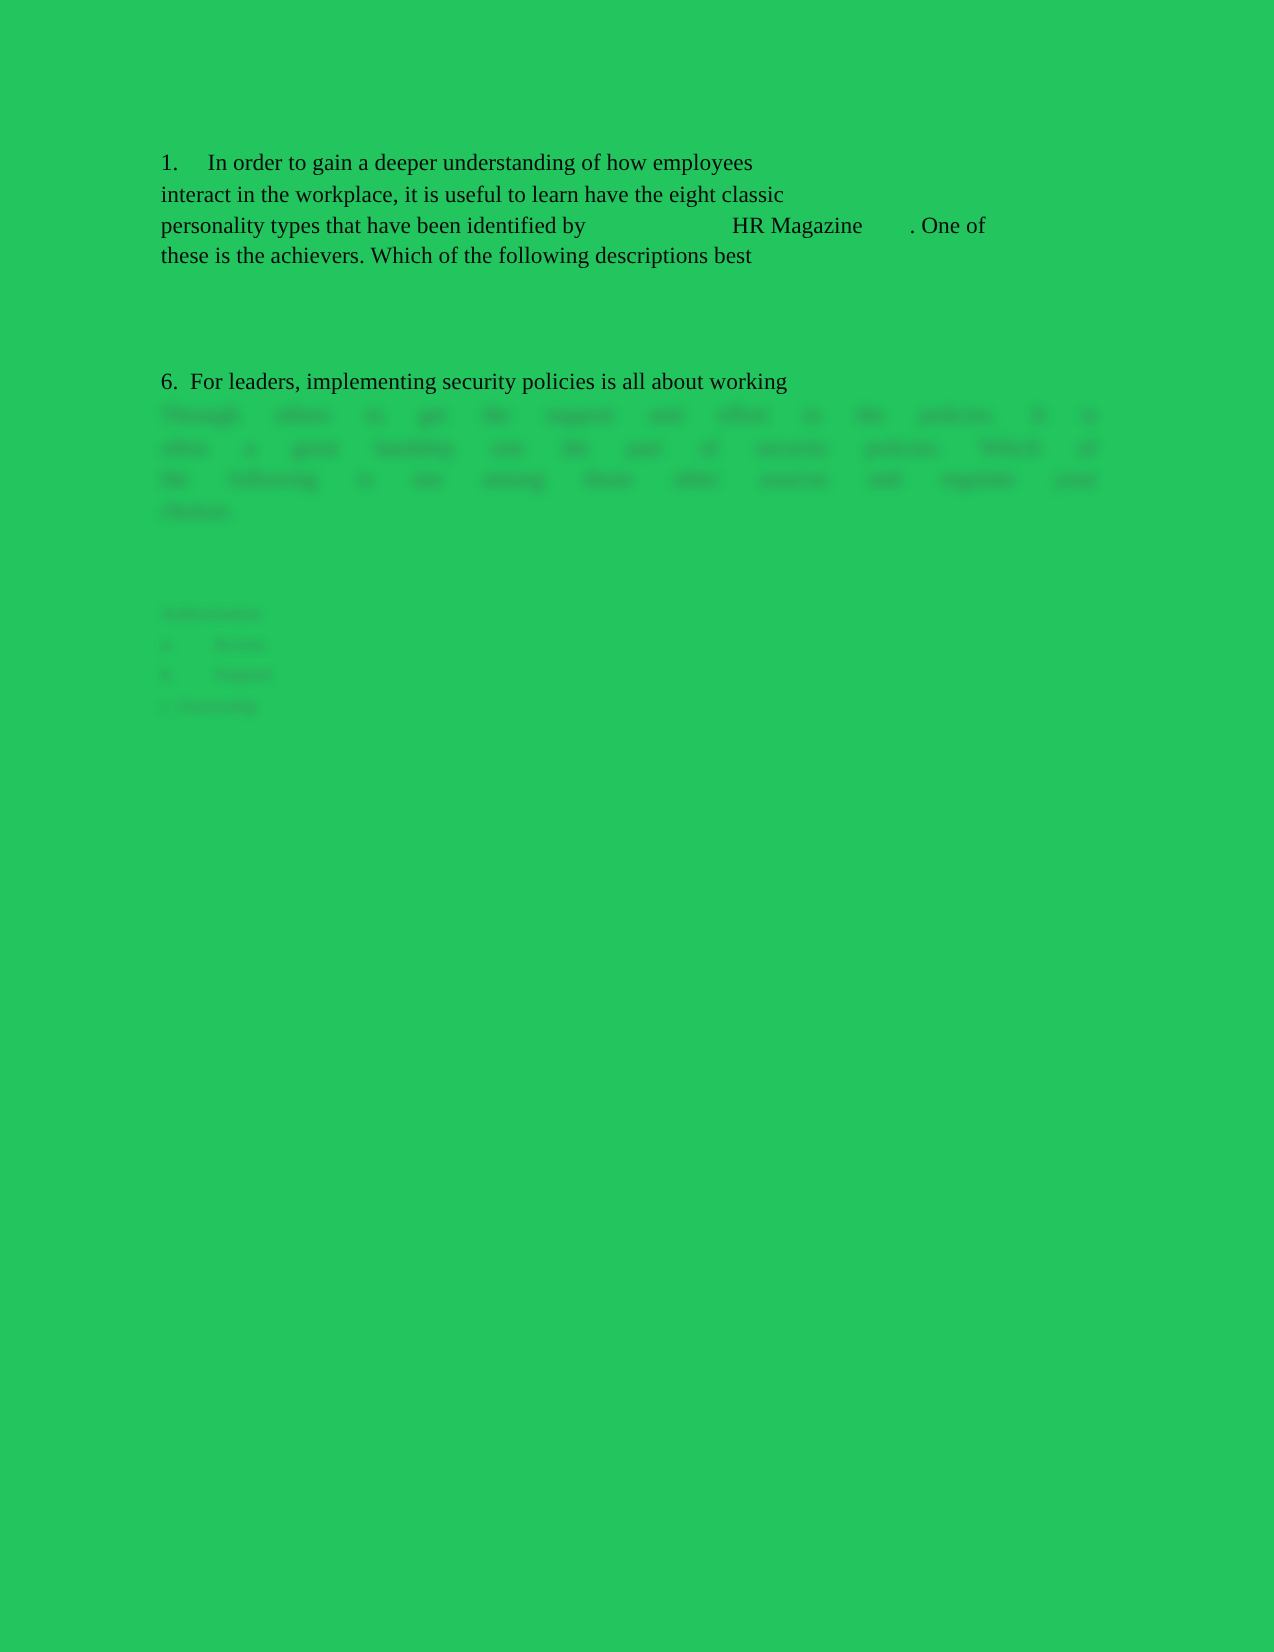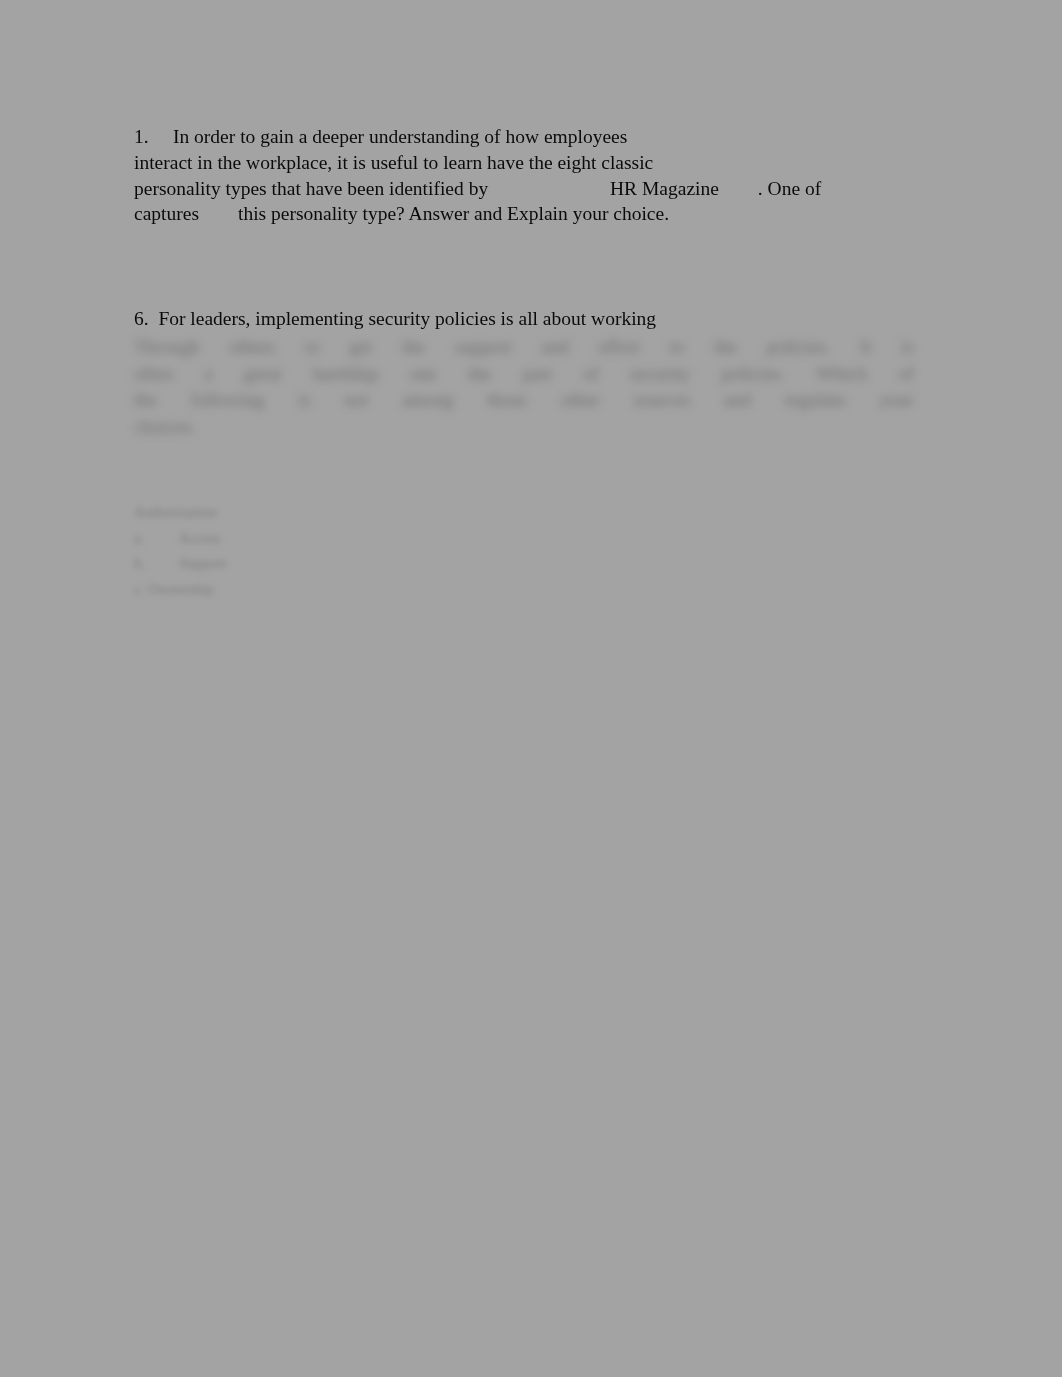--- a/index.html
+++ b/index.html
@@ -12,21 +12,21 @@
     height: 1377px;
     position: relative;
     font-family: "Liberation Serif", "DejaVu Serif", serif;
     color: #000000;
     overflow: hidden;
   }
 
   .page {
     position: absolute;
     inset: 0;
-    background: #a3a3a3;
+    background: #22c55e;
   }
 
   
   .q1 {
     position: absolute;
     left: 134px;
     top: 124px;
     width: 800px;
   }
   .q1 .ln {
@@ -88,21 +88,21 @@
 </style>
 </head>
 <body>
 
 <div class="page">
 
   <div class="q1">
     <div class="ln">1.	In order to gain a deeper understanding of how employees</div>
     <div class="ln">interact in the workplace, it is useful to learn have the eight classic</div>
     <div class="ln">personality types that have been identified by                         HR Magazine        . One of</div>
-    <div class="ln">captures        this personality type? Answer and Explain your choice.</div>
+    <div class="ln">these is the achievers. Which of the following descriptions best</div>
   </div>
 
   <div class="q2head">6.  For leaders, implementing security policies is all about working</div>
 
   <div class="blurpara">
     <div class="bl">
         <span class="w">Through</span>
         <span class="w">others</span>
         <span class="w">to</span>
         <span class="w">get</span>

